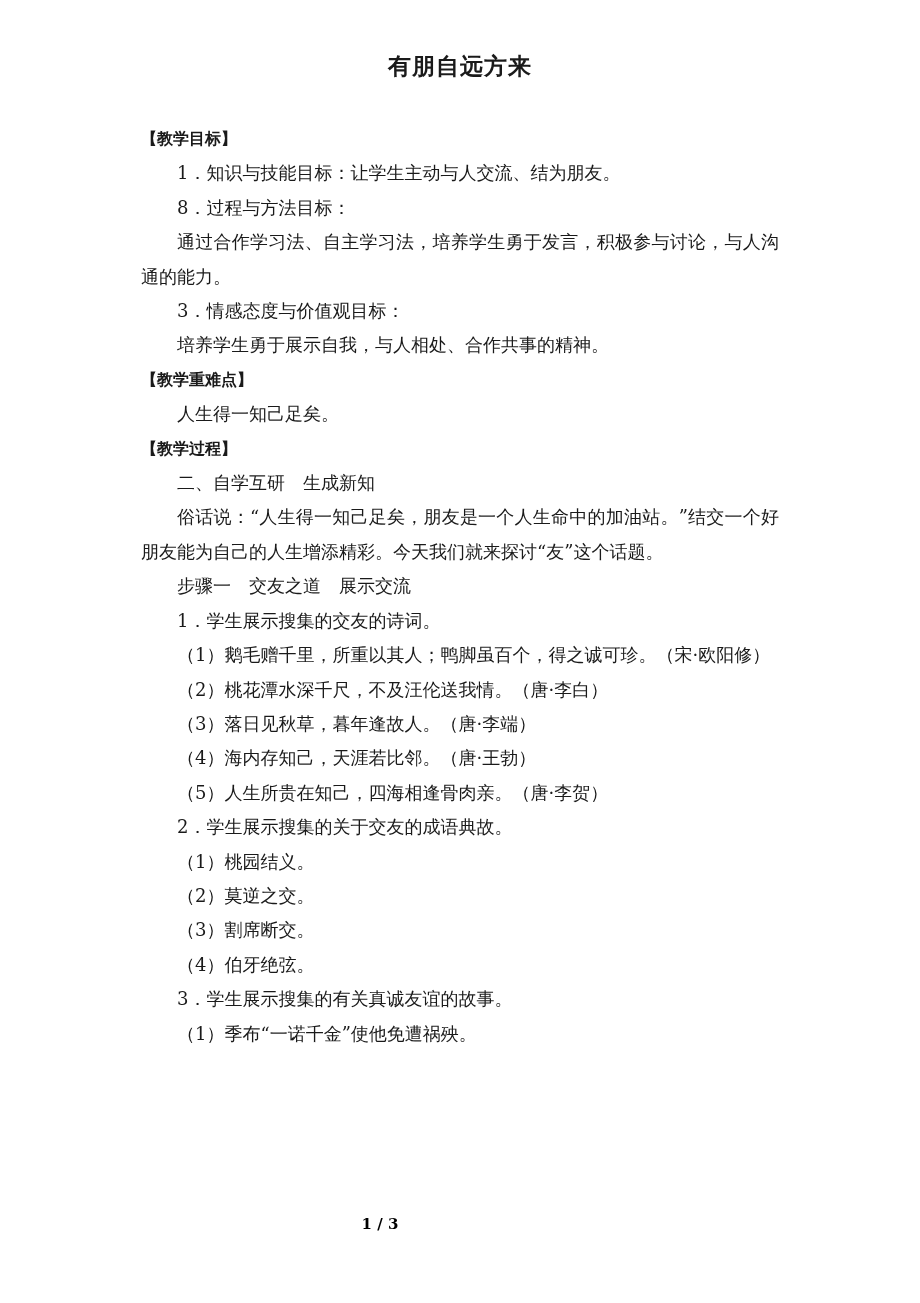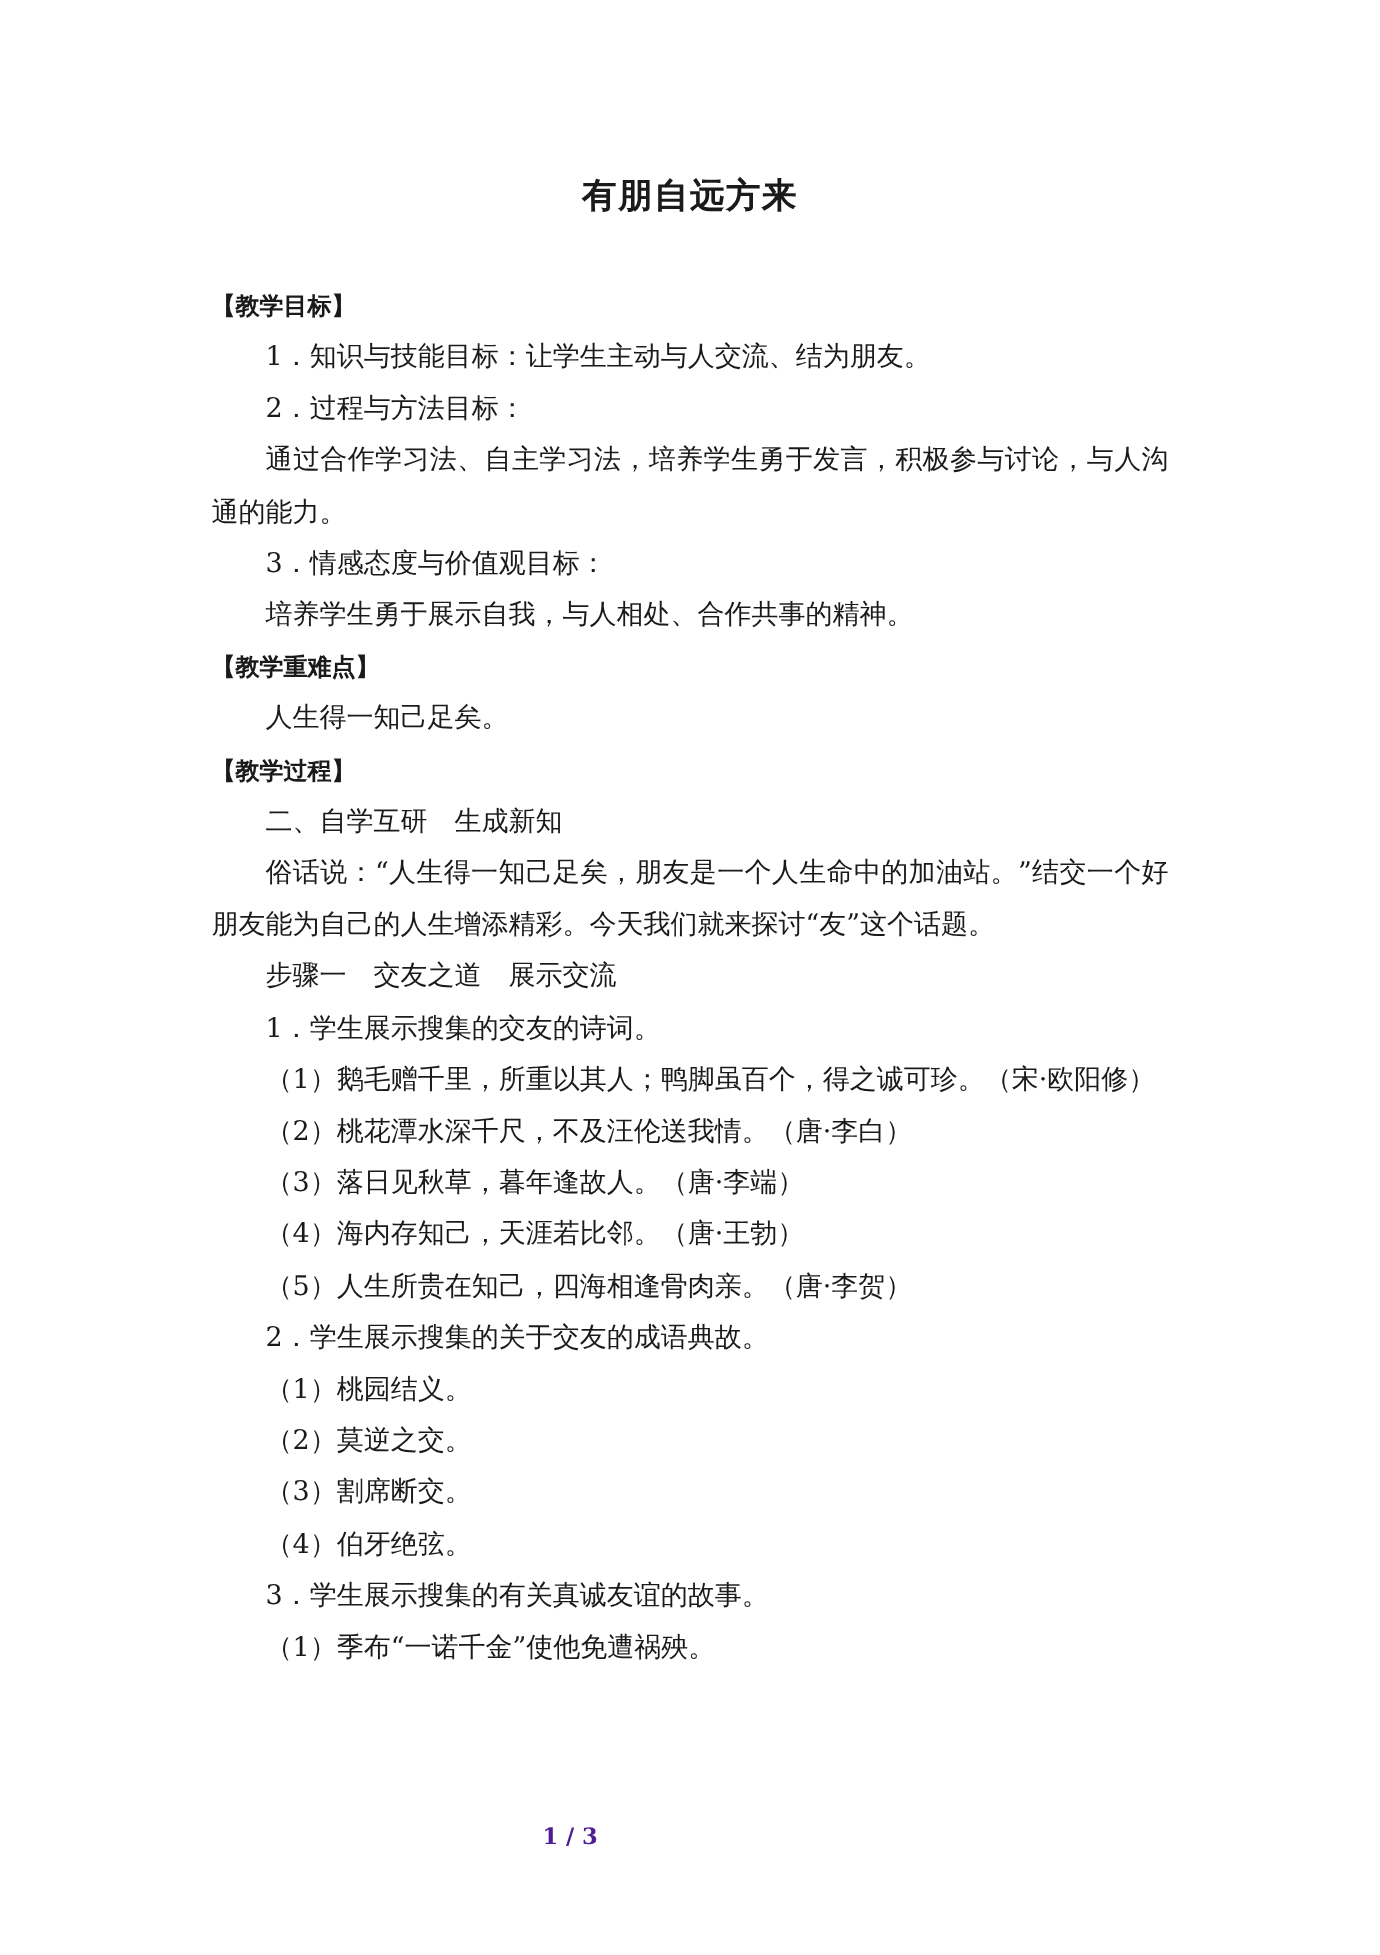--- a/index.html
+++ b/index.html
@@ -12,21 +12,21 @@
     height: 1303px;
     font-family: "DejaVu Serif", "Liberation Serif", serif;
     color: #1a1a1a;
     overflow: hidden;
   }
   .page {
     position: relative;
     box-sizing: border-box;
     width: 920px;
     height: 1303px;
-    padding: 113px 141px 0 141px;
+    padding: 48px 141px 0 141px;
     background: #ffffff;
   }
   .doc-title {
     margin: 0 0 38px 0;
     font-size: 23px;
     line-height: 36px;
     font-weight: bold;
     text-align: center;
     letter-spacing: 1px;
   }
@@ -47,33 +47,33 @@
   }
   .page-footer {
     position: absolute;
     top: 1210px;
     left: 0;
     width: 760px;
     text-align: center;
     font-size: 15px;
     font-weight: bold;
     line-height: 28px;
-    color: #4c1d95;
+    color: #000000;
   }
 </style>
 </head>
 <body>
 
 <div class="page">
   <h1 class="doc-title">有朋自远方来</h1>
 
   <div class="doc-body" id="paragraphs">
       <p class="heading">【教学目标】</p>
       <p class="body">1．知识与技能目标：让学生主动与人交流、结为朋友。</p>
-      <p class="body">2．过程与方法目标：</p>
+      <p class="body">8．过程与方法目标：</p>
       <p class="body">通过合作学习法、自主学习法，培养学生勇于发言，积极参与讨论，与人沟通的能力。</p>
       <p class="body">3．情感态度与价值观目标：</p>
       <p class="body">培养学生勇于展示自我，与人相处、合作共事的精神。</p>
       <p class="heading">【教学重难点】</p>
       <p class="body">人生得一知己足矣。</p>
       <p class="heading">【教学过程】</p>
       <p class="body">二、自学互研　生成新知</p>
       <p class="body">俗话说：“人生得一知己足矣，朋友是一个人生命中的加油站。”结交一个好朋友能为自己的人生增添精彩。今天我们就来探讨“友”这个话题。</p>
       <p class="body">步骤一　交友之道　展示交流</p>
       <p class="body">1．学生展示搜集的交友的诗词。</p>

